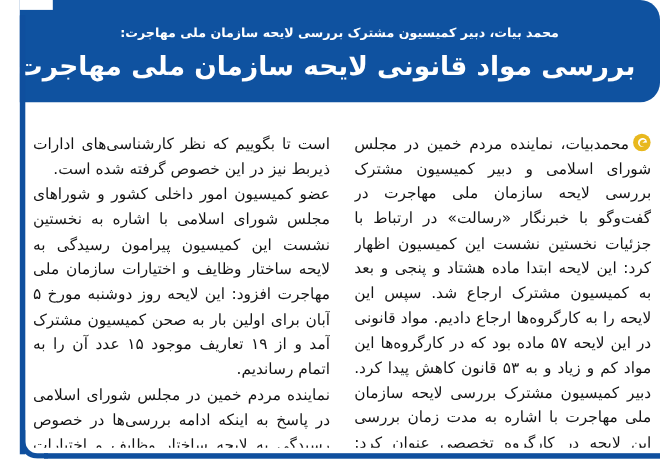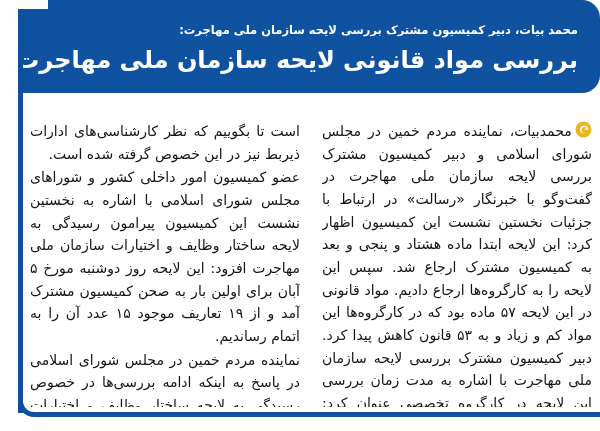--- a/index.html
+++ b/index.html
@@ -46,21 +46,21 @@
   .headline-box{
     position:absolute;
     left:18px;top:0;
     right:0;height:93px;
     background:#0f52a0;
     border-top-right-radius:18px;
     border-bottom-right-radius:18px;
     box-sizing:border-box;
     padding:8px 22px 10px 22px;
     color:#ffffff;
-    text-align:right;
+    text-align:center;
     overflow:hidden;
   }
   
   .headline-notch{
     position:absolute;
     left:18px;top:0;
     width:30px;height:9px;
     background:#ffffff;
   }
   .kicker{

